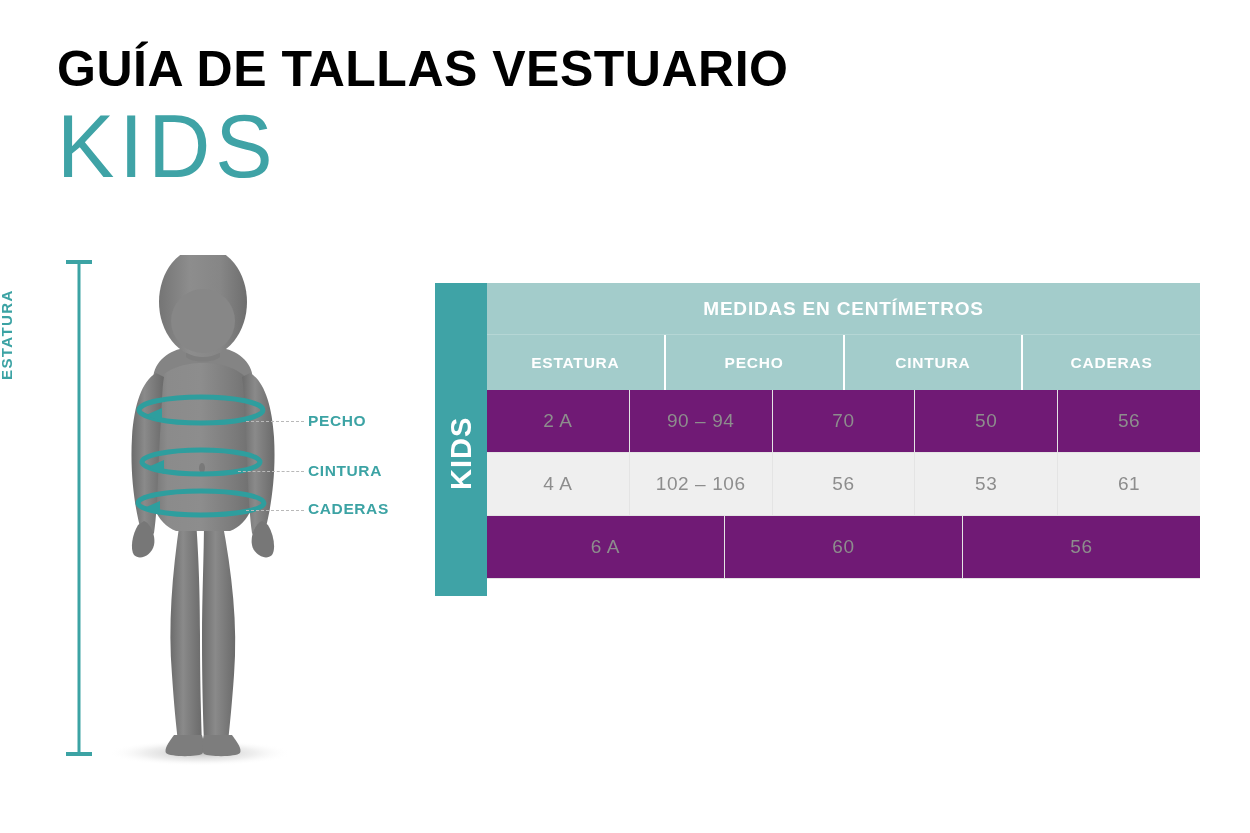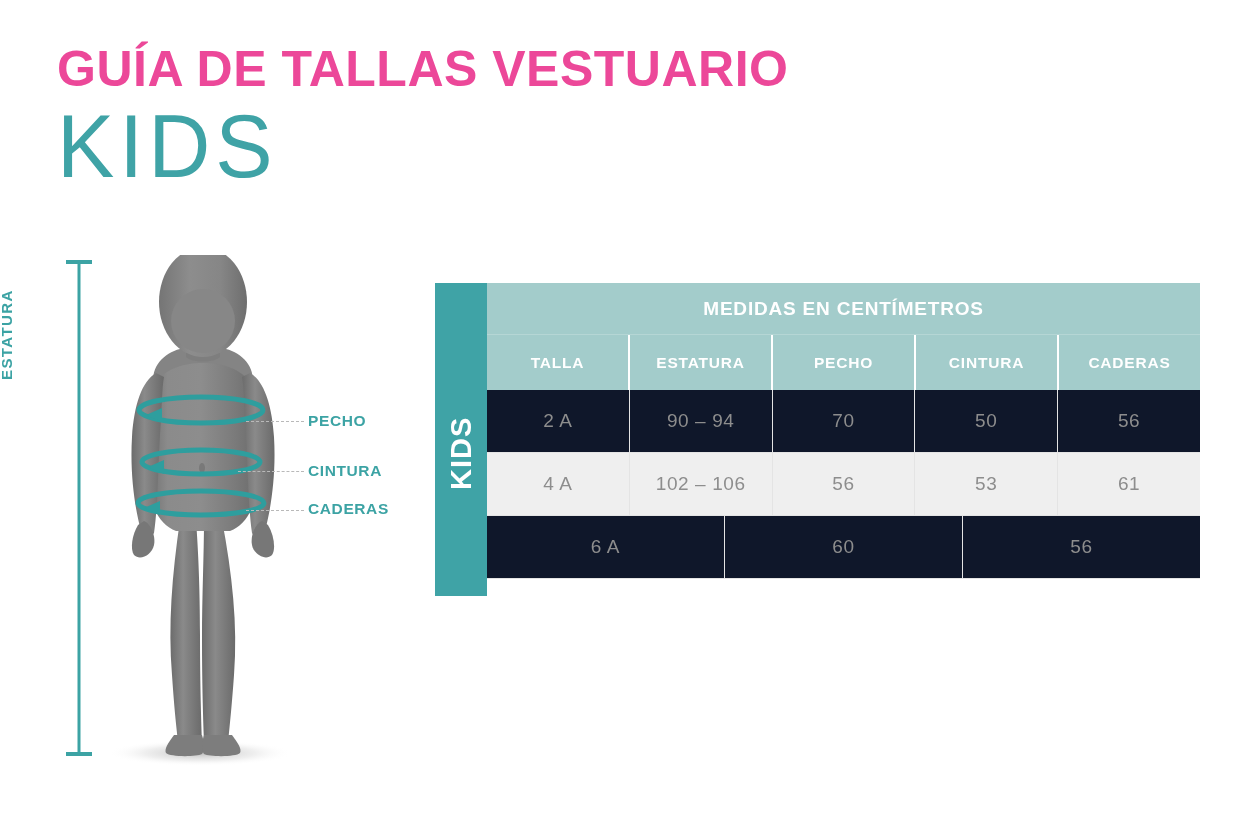--- a/index.html
+++ b/index.html
@@ -20,21 +20,21 @@
   #title-block {
     position: absolute;
     left: 57px;
     top: 44px;
     width: 900px;
   }
   #main-title {
     font-family: "Liberation Sans", sans-serif;
     font-size: 50px;
     font-weight: bold;
-    color: #ec4899;
+    color: #000000;
     letter-spacing: 0.5px;
     line-height: 1.0;
     white-space: nowrap;
     margin: 0;
   }
   #sub-title {
     font-family: "Liberation Sans", sans-serif;
     font-size: 86px;
     font-weight: 100;
     color: #3FA3A6;
@@ -163,21 +163,21 @@
     font-weight: bold;
     letter-spacing: 0.8px;
     box-sizing: border-box;
     border-right: 2px solid #ffffff;
   }
   .col-header-cell:last-child { border-right: none; }
 
   .data-row {
     height: 62px;
     display: flex;
-    background: #0f172a;
+    background: #701a75;
     border-bottom: 1px solid #e4e4e4;
   }
   .data-row.alt { background: #EFEFEF; }
   .data-cell {
     flex: 1 1 0;
     display: flex;
     align-items: center;
     justify-content: center;
     color: #8d8d8d;
     font-size: 19px;
@@ -291,21 +291,20 @@
 
   <div id="kids-sidebar">
     <div id="kids-label">KIDS</div>
   </div>
 
   <div id="table-body">
 
     <div class="group-header">MEDIDAS EN CENTÍMETROS</div>
 
     <div class="col-header-row">
-      <div class="col-header-cell">TALLA</div>
       <div class="col-header-cell">ESTATURA</div>
       <div class="col-header-cell">PECHO</div>
       <div class="col-header-cell">CINTURA</div>
       <div class="col-header-cell">CADERAS</div>
     </div>
 
     <div class="data-row">
       <div class="data-cell">2 A</div>
       <div class="data-cell">90 – 94</div>
       <div class="data-cell">70</div>

